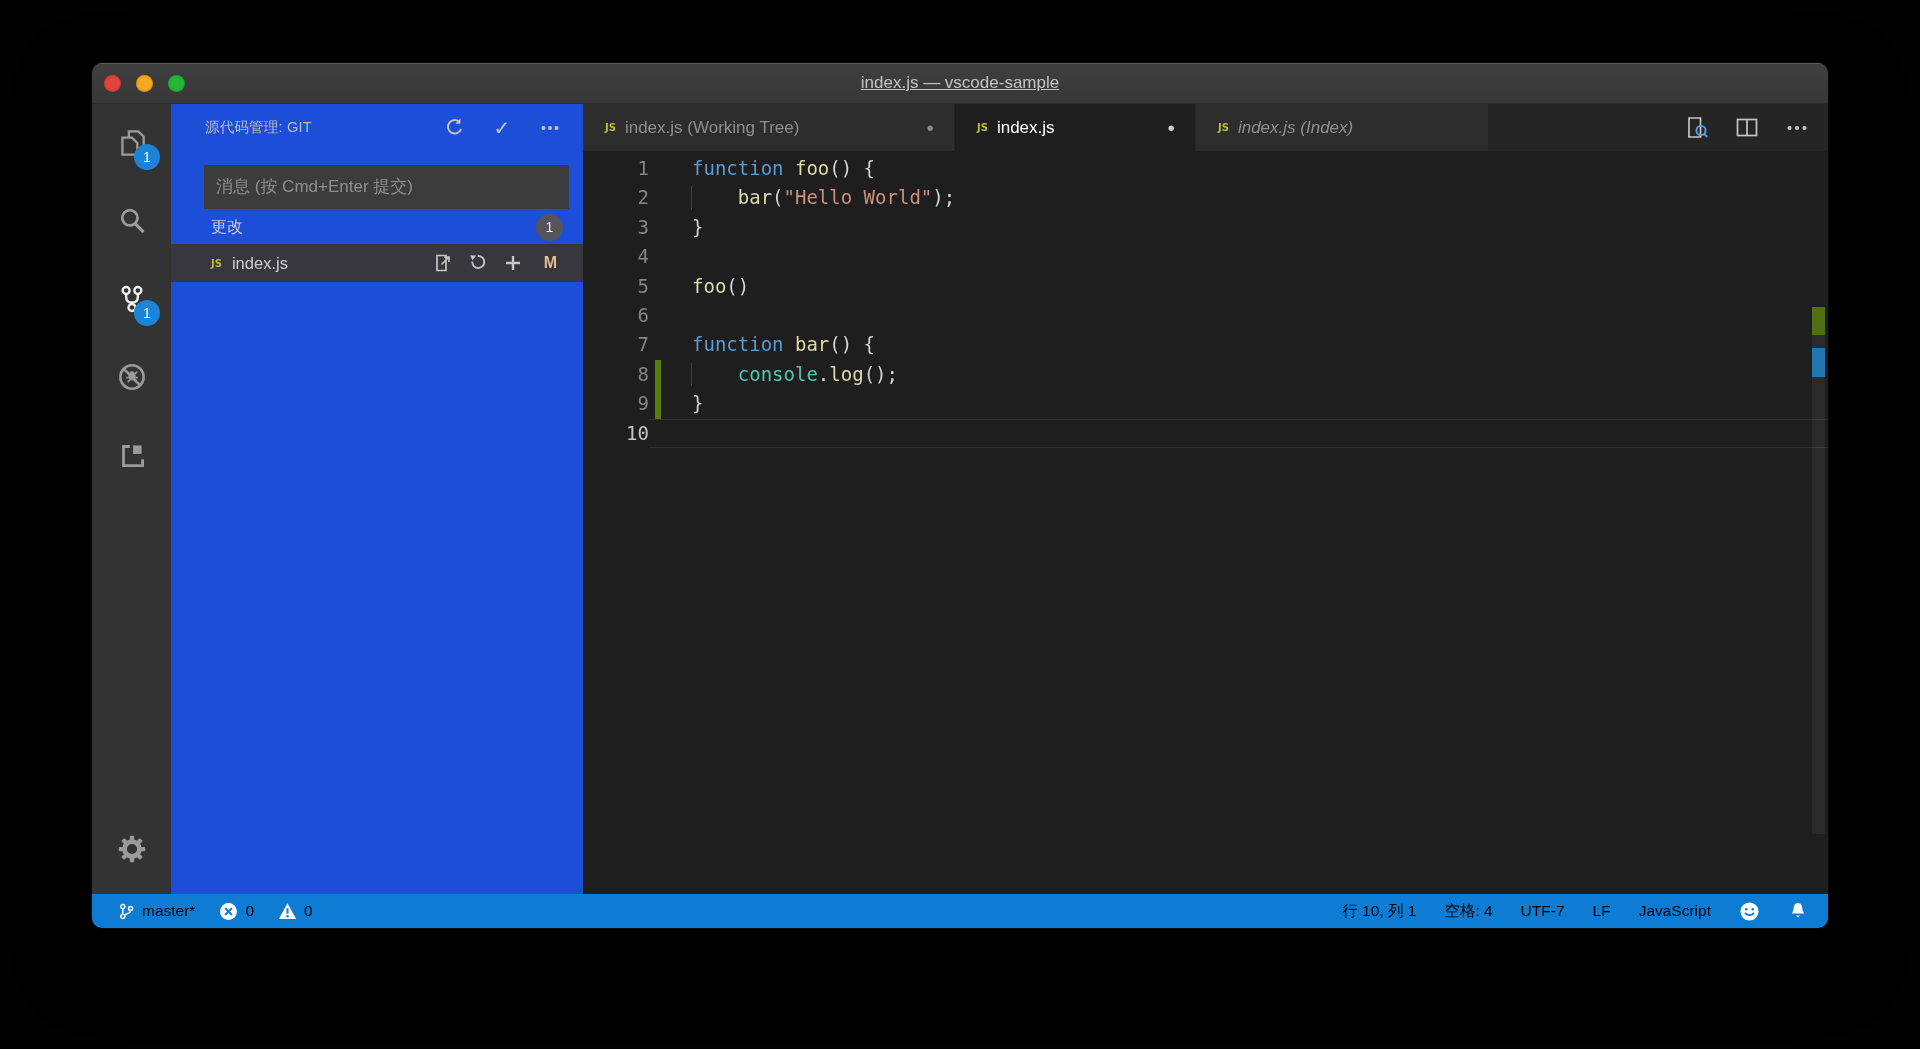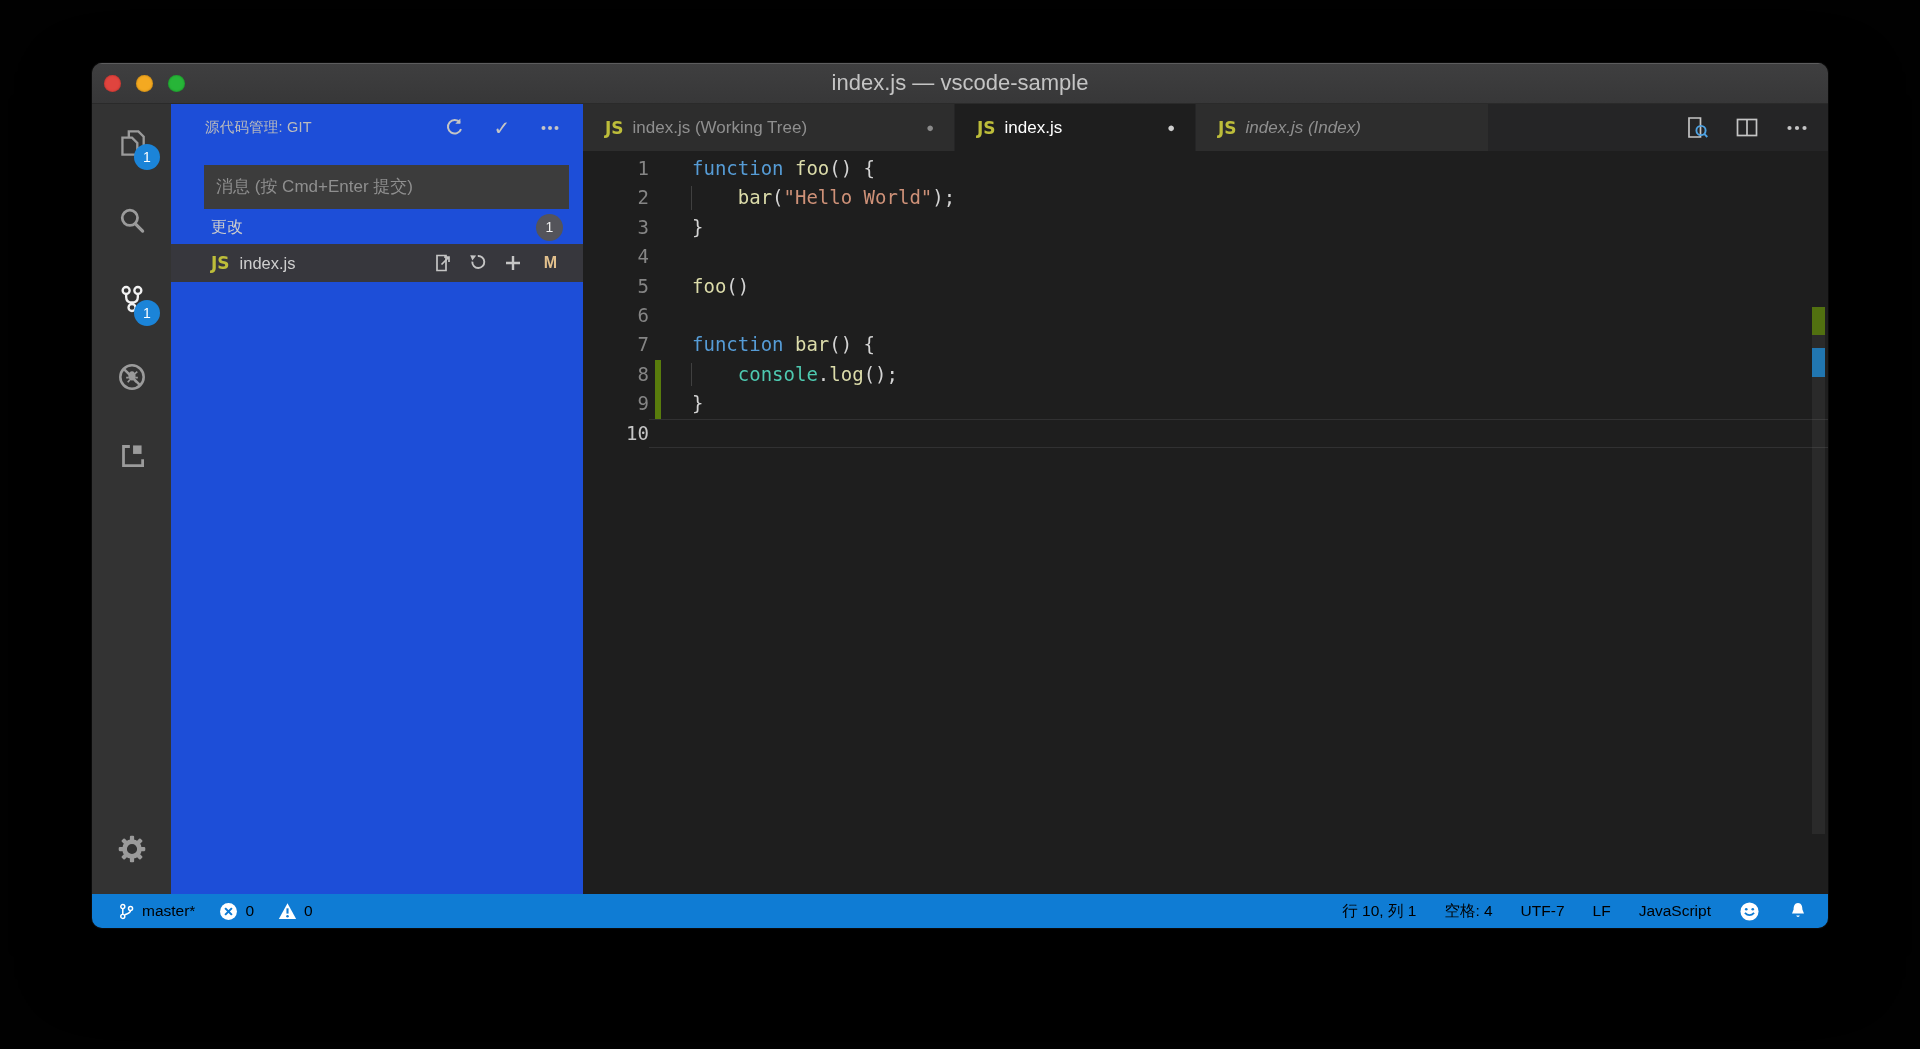--- a/index.html
+++ b/index.html
@@ -6,21 +6,21 @@
   body{width:1920px;height:1049px;background:#010101;position:relative;overflow:hidden;
        font-family:"Liberation Sans","DejaVu Sans",sans-serif;-webkit-font-smoothing:antialiased;}
 
   .window{position:absolute;left:92px;top:63px;width:1736px;height:865px;border-radius:10px;
           background:#1e1e1e;overflow:hidden;display:flex;flex-direction:column;
           box-shadow:0 0 0 1px #0a0a0a,0 30px 70px rgba(0,0,0,.65);}
 
   
   .titlebar{height:40px;flex:none;background:linear-gradient(#3f3f40,#373738);position:relative;
             box-shadow:inset 0 1px 0 rgba(255,255,255,.16);border-bottom:1px solid #2a2a2a;}
-  .titlebar .title{line-height:40px;text-align:center;color:#c4c4c4;font-size:22px;}
+  .titlebar .title{line-height:40px;text-align:center;color:#c4c4c4;font-size:17px;text-decoration:underline;}
   .lights{position:absolute;left:12px;top:11.5px;display:flex;gap:15px;}
   .light{width:17px;height:17px;border-radius:50%;}
   .light.red{background:#e0443e;box-shadow:inset 0 0 2px #a02622;}
   .light.yellow{background:#f4a921;box-shadow:inset 0 0 2px #9a6a0d;}
   .light.green{background:#27b538;box-shadow:inset 0 0 2px #13751f;}
 
   
   .main{flex:1;display:flex;min-height:0;}
 
   
@@ -38,21 +38,21 @@
   .sb-actions{display:flex;align-items:center;gap:26px;}
   .sb-actions .icon-btn{width:22px;height:22px;display:flex;align-items:center;justify-content:center;color:#c5c5c5;cursor:pointer;}
   .commit-input{margin:14px 14px 0 33px;height:44px;flex:none;background:#3c3c3c;border:none;outline:none;
                 color:#cccccc;font-size:17px;padding:0 12px;font-family:inherit;}
   .commit-input::placeholder{color:#8f8f8f;}
   .changes-header{margin-top:2px;height:33px;display:flex;align-items:center;padding:0 20px 0 40px;}
   .changes-label{font-size:16px;color:#cccccc;flex:1;}
   .count-badge{min-width:27px;height:27px;border-radius:14px;background:#54545a;color:#f0f0f0;
                font-size:14px;line-height:27px;text-align:center;}
   .file-row{height:38px;display:flex;align-items:center;background:#37373d;padding:0 26px 0 40px;cursor:pointer;}
-  .js-badge{font-weight:bold;font-size:17px;color:#bdbd3a;margin-right:10px;font-family:"DejaVu Sans",sans-serif;}
+  .js-badge{font-weight:bold;font-size:10px;color:#bdbd3a;margin-right:10px;font-family:"DejaVu Sans",sans-serif;}
   .file-name{font-size:16.5px;color:#cfcfcf;flex:1;}
   .file-actions{display:flex;align-items:center;gap:15px;}
   .file-actions .icon-btn{width:20px;height:20px;display:flex;align-items:center;justify-content:center;color:#c5c5c5;cursor:pointer;}
   .m-badge{color:#e2c08d;font-size:16px;font-weight:bold;margin-left:6px;}
   .glyph{font-size:18px;color:#c5c5c5;}
 
   
   .editor{flex:1;display:flex;flex-direction:column;min-width:0;background:#1e1e1e;}
   .tabbar{height:47px;flex:none;background:#252526;display:flex;align-items:stretch;}
   .tab{display:flex;align-items:center;padding:0 20px 0 22px;margin-right:1px;cursor:pointer;background:#2d2d2d;}

